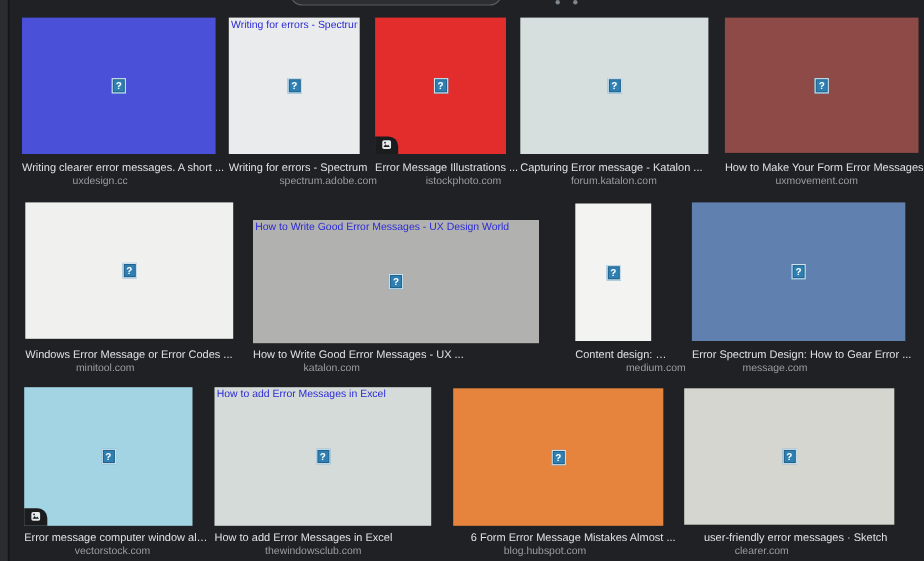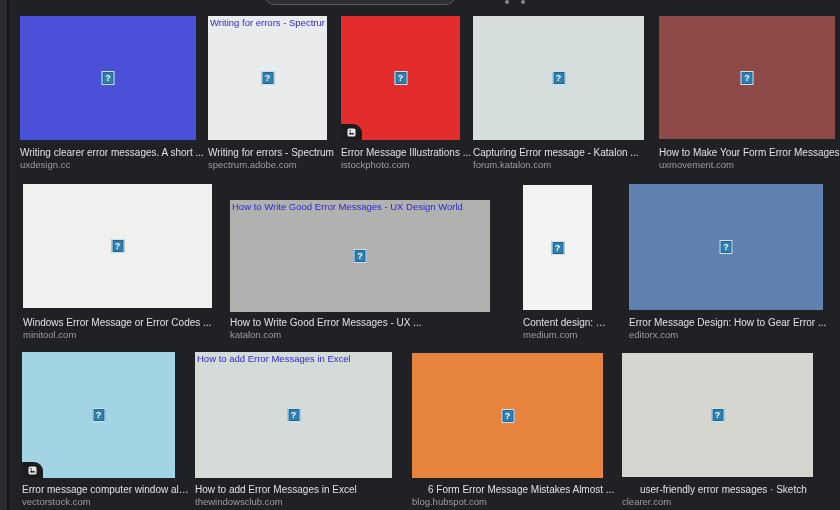--- a/index.html
+++ b/index.html
@@ -31,21 +31,21 @@
     position:absolute;left:0;bottom:0;width:21px;height:16px;
     background:#1b1c1e;border-radius:0 9px 0 0;
     display:flex;align-items:center;justify-content:center;
   }
   .title{
     position:absolute;font-size:10px;line-height:12px;color:#dfe1e4;
     white-space:nowrap;overflow:hidden;text-overflow:ellipsis;cursor:pointer;
   }
   .domain{
     position:absolute;font-size:9.5px;line-height:11px;color:#999ea4;
-    white-space:nowrap;overflow:hidden;cursor:pointer;
+    white-space:nowrap;overflow:hidden;cursor:pointer;margin-left:46px;
   }
 </style>
 </head>
 <body>
 
 <div class="window-edge"></div>
 
 <div class="search-bar-edge"></div>
 <div class="crop-mark" style="left:505px;"></div>
 <div class="crop-mark" style="left:521px;"></div>
@@ -113,22 +113,22 @@
       <a class="tile" style="left: 523px; top: 185px; width: 69px; height: 125px; background: rgb(243, 243, 241);">
         <span class="broken-icon">?</span>
       </a>
       <div class="title" style="left: 523px; top: 317px; max-width: 87px;">Content design: How to ...</div>
       <div class="domain" style="left: 523px; top: 329px; max-width: 87px;">medium.com</div>
     </div>
     <div class="result-cell">
       <a class="tile" style="left: 629px; top: 184px; width: 194px; height: 126px; background: rgb(96, 128, 176);">
         <span class="broken-icon">?</span>
       </a>
-      <div class="title" style="left: 629px; top: 317px; max-width: 212px;">Error Message Design: How to Gear Error ...</div>
-      <div class="domain" style="left: 629px; top: 329px; max-width: 212px;">editorx.com</div>
+      <div class="title" style="left: 629px; top: 317px; max-width: 212px;">Error Spectrum Design: How to Gear Error ...</div>
+      <div class="domain" style="left: 629px; top: 329px; max-width: 212px;">message.com</div>
     </div>
     <div class="result-cell">
       <a class="tile" style="left: 22px; top: 352px; width: 153px; height: 126px; background: rgb(163, 212, 227);">
         <span class="broken-icon">?</span>
         <span class="stack-badge">
           <span><svg width="9" height="9" viewBox="0 0 9 9" aria-hidden="true">
               <rect x="0.5" y="0.5" width="8" height="8" rx="1.6" fill="#e8eaed"></rect>
               <path d="M1.6 6.6 L3.4 4.1 L4.9 5.6 L5.9 4.6 L7.4 6.6 Z" fill="#1b1c1e"></path>
               <circle cx="3" cy="2.7" r="0.8" fill="#1b1c1e"></circle>
             </svg></span>

